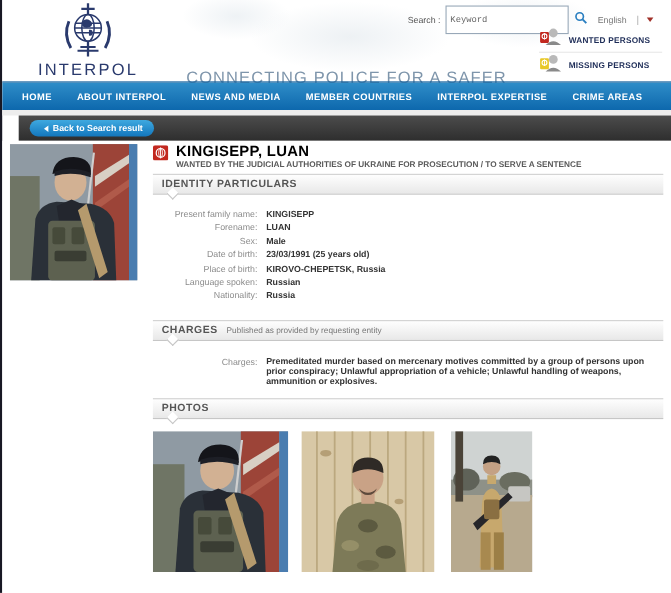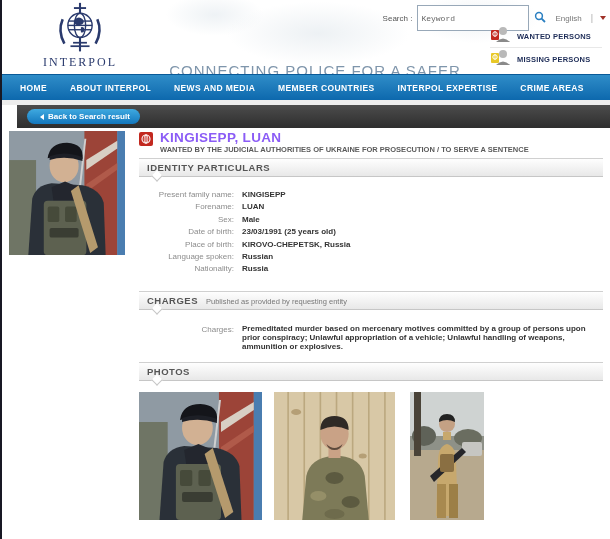--- a/index.html
+++ b/index.html
@@ -9,26 +9,26 @@
 
   
   .site-header { position:absolute; top:0; left:0; width:100%; height:74px; background:#fff;
     background-image:
       radial-gradient(ellipse 130px 45px at 52% 45%, #edf1f4 0%, rgba(237,241,244,0) 70%),
       radial-gradient(ellipse 90px 35px at 78% 25%, #eef2f5 0%, rgba(238,242,245,0) 70%),
       radial-gradient(ellipse 70px 30px at 35% 20%, #eef2f5 0%, rgba(238,242,245,0) 70%);
   }
   .logo { position:absolute; left:24px; top:2px; width:108px; text-align:center; }
   .logo svg { display:block; margin:0 auto; }
-  .logo-text { display:block; font-size:12px; letter-spacing:2px; color:#2a3a6d; margin-top:1px;font-family:Liberation Serif, serif; }
+  .logo-text { display:block; font-size:15px; letter-spacing:2px; color:#2a3a6d; margin-top:1px; }
 
   .tagline { position:absolute; left:148px; top:34px; width:330px; text-align:center;
     font-size:15px; letter-spacing:1px; color:#7e95ab;margin-top:28px; }
 
-  .search-row { position:absolute; top:5px; right:4px; display:flex; align-items:center; gap:5px; }
+  .search-row { position:absolute; top:5px; right:16px; display:flex; align-items:center; gap:5px; }
   .search-label { font-size:8px; color:#555; }
   .search-input { width:112px; height:14px; border:1px solid #98a8b8; font-size:8px; color:#666; padding:12px 3px; font-family:Liberation Mono, monospace; }
   .lang { font-size:8px; color:#777; margin-left:4px; }
   .lang-sep { font-size:9px; color:#aaa; margin-left:4px; }
   .lang-caret { width:0; height:0; border-left:3px solid transparent; border-right:3px solid transparent; border-top:4px solid #a03028; margin-left:2px; }
 
   .quick-links { position:absolute; top:25px; right:8px; width:112px; }
   .q-link { display:flex; align-items:center; gap:5px; height:23px; border-bottom:1px solid #e8e8e8; cursor:pointer; }
   .q-link:last-child { border-bottom:none; }
   .q-label { font-size:7.5px; font-weight:bold; color:#1d2c57; letter-spacing:0.2px; white-space:nowrap; }
@@ -50,21 +50,21 @@
 
   
   .content { position:absolute; top:128px; left:0; right:0; bottom:0; background:#fff; }
   .side-photo { position:absolute; left:7px; top:3px; width:116px; height:124px; }
   .side-photo svg, .thumb svg { display:block; width:100%; height:100%; }
 
   .main-col { position:absolute; left:137px; top:2px; width:464px; }
 
   .person-header { position:relative; padding-left:21px; }
   .notice-icon { position:absolute; left:0; top:2px; }
-  .person-name { font-size:13.5px; font-weight:bold; color:#8b5cf6; letter-spacing:0.3px; line-height:15px; }
+  .person-name { font-size:13.5px; font-weight:bold; color:#000000; letter-spacing:0.3px; line-height:15px; }
   .person-statement { font-size:7.5px; font-weight:bold; color:#5a5a5a; line-height:10px; }
 
   .section-bar { margin-top:4px; height:19px; line-height:18px; padding-left:8px;
     background:linear-gradient(#fefefe, #e8e8e8);
     border-top:1px solid #d0d0d0; border-bottom:1px solid #c6c6c6;
     font-size:9.5px; font-weight:bold; color:#555; letter-spacing:0.5px; }
   .section-note { font-size:7.5px; font-weight:normal; color:#777; letter-spacing:0; margin-left:8px; }
   .notch { width:8px; height:8px; background:#fff; border-right:1px solid #c6c6c6; border-bottom:1px solid #c6c6c6;
     transform:rotate(45deg); margin:-5px 0 0 14px; }
 

